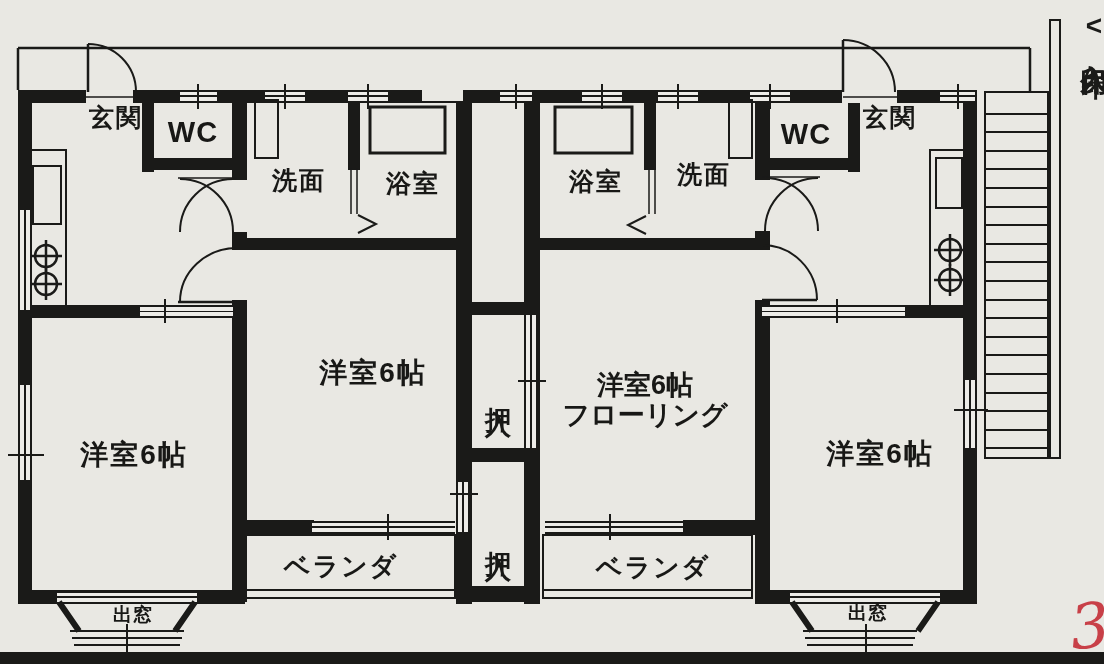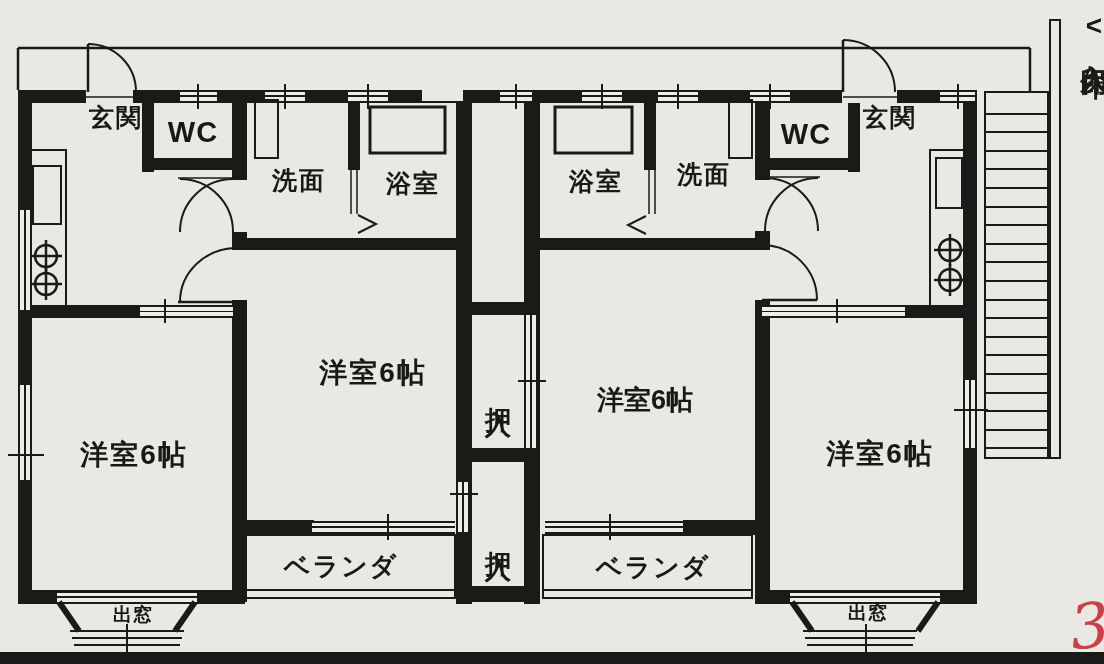--- a/index.html
+++ b/index.html
@@ -181,20 +181,21 @@
 <div class="lbl" style="left:193px;top:132px;font-size:29px;letter-spacing:1px">WC</div>
 <div class="lbl" style="left:299px;top:180px;font-size:25px">洗面</div>
 <div class="lbl" style="left:413px;top:183px;font-size:25px">浴室</div>
 <div class="lbl" style="left:596px;top:181px;font-size:25px">浴室</div>
 <div class="lbl" style="left:704px;top:174px;font-size:25px">洗面</div>
 <div class="lbl" style="left:806px;top:134px;font-size:29px;letter-spacing:1px">WC</div>
 <div class="lbl" style="left:890px;top:117px;font-size:25px">玄関</div>
 <div class="lbl" style="left:373px;top:373px;font-size:28px">洋室6帖</div>
 <div class="twolines" style="left:645px;top:400px;font-size:27px;line-height:30px">
   <div>洋室6帖</div>
+  <div>フローリング</div>
 </div>
 <div class="lbl" style="left:134px;top:455px;font-size:28px">洋室6帖</div>
 <div class="lbl" style="left:880px;top:454px;font-size:28px">洋室6帖</div>
 <div class="lbl vtext" style="left:499px;top:389px;font-size:26px">押入</div>
 <div class="lbl vtext" style="left:499px;top:533px;font-size:26px">押入</div>
 <div class="lbl" style="left:341px;top:566px;font-size:26px">ベランダ</div>
 <div class="lbl" style="left:653px;top:567px;font-size:26px">ベランダ</div>
 <div class="lbl" style="left:133px;top:615px;font-size:19px;letter-spacing:1px">出窓</div>
 <div class="lbl" style="left:868px;top:613px;font-size:19px;letter-spacing:1px">出窓</div>
 

